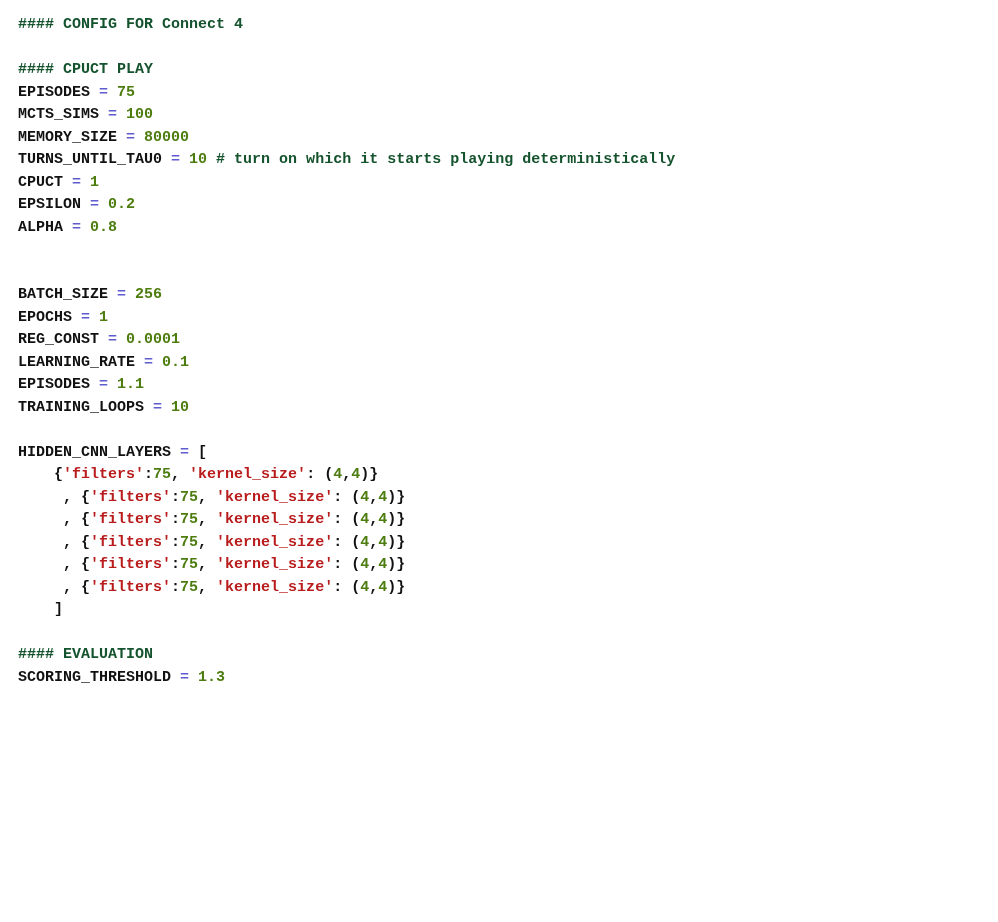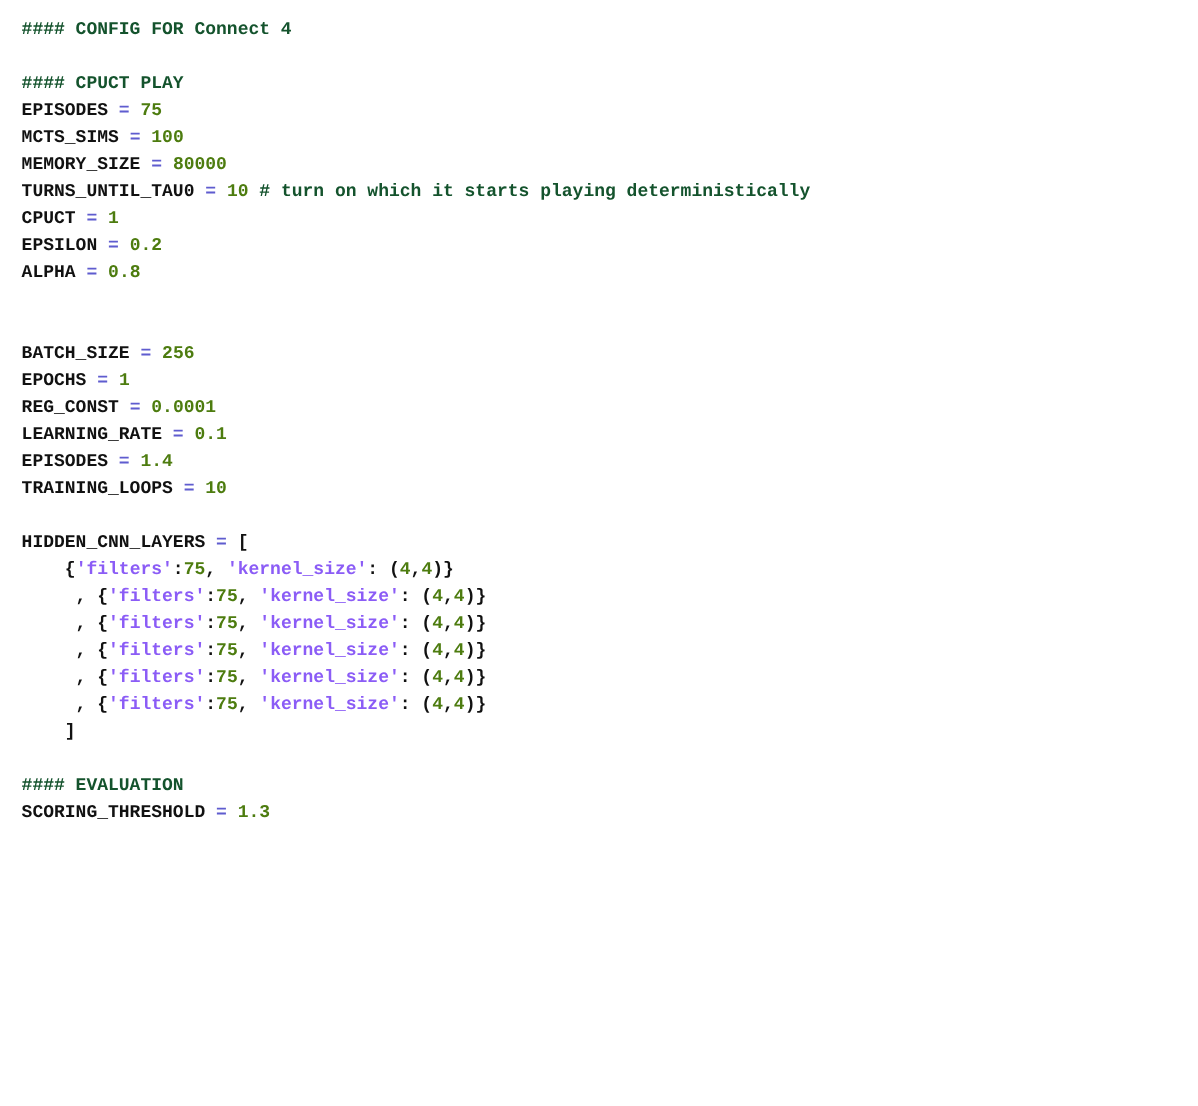--- a/index.html
+++ b/index.html
@@ -11,21 +11,21 @@
     line-height: 1.5;
     width: 998px;
     box-sizing: border-box;
   }
   .line { white-space: pre; }
   .comment { color: #14532d; font-weight: bold; }
   .ident   { color: #111111; font-weight: bold; }
   .op      { color: #5f5ccf; font-weight: bold; }
   .num     { color: #4d7c0f; font-weight: bold; }
   .punct   { color: #111111; font-weight: bold; }
-  .str     { color: #8b5cf6; font-weight: bold; text-align: right; }
+  .str     { color: #b91c1c; font-weight: bold; text-align: right; }
   .blank   { height: 1.5em; }
 </style>
 </head>
 <body>
 
 <div id="code">
     <div class="line"><span class="comment">#### CONFIG FOR Connect 4</span></div>
     <div class="blank"></div>
     <div class="line"><span class="comment">#### CPUCT PLAY</span></div>
     <div class="line"><span class="ident">EPISODES</span><span class="ident"> </span><span class="op">=</span><span class="ident"> </span><span class="num">75</span></div>
@@ -34,21 +34,21 @@
     <div class="line"><span class="ident">TURNS_UNTIL_TAU0</span><span class="ident"> </span><span class="op">=</span><span class="ident"> </span><span class="num">10</span><span class="ident"> </span><span class="comment"># turn on which it starts playing deterministically</span></div>
     <div class="line"><span class="ident">CPUCT</span><span class="ident"> </span><span class="op">=</span><span class="ident"> </span><span class="num">1</span></div>
     <div class="line"><span class="ident">EPSILON</span><span class="ident"> </span><span class="op">=</span><span class="ident"> </span><span class="num">0.2</span></div>
     <div class="line"><span class="ident">ALPHA</span><span class="ident"> </span><span class="op">=</span><span class="ident"> </span><span class="num">0.8</span></div>
     <div class="blank"></div>
     <div class="blank"></div>
     <div class="line"><span class="ident">BATCH_SIZE</span><span class="ident"> </span><span class="op">=</span><span class="ident"> </span><span class="num">256</span></div>
     <div class="line"><span class="ident">EPOCHS</span><span class="ident"> </span><span class="op">=</span><span class="ident"> </span><span class="num">1</span></div>
     <div class="line"><span class="ident">REG_CONST</span><span class="ident"> </span><span class="op">=</span><span class="ident"> </span><span class="num">0.0001</span></div>
     <div class="line"><span class="ident">LEARNING_RATE</span><span class="ident"> </span><span class="op">=</span><span class="ident"> </span><span class="num">0.1</span></div>
-    <div class="line"><span class="ident">EPISODES</span><span class="ident"> </span><span class="op">=</span><span class="ident"> </span><span class="num">1.4</span></div>
+    <div class="line"><span class="ident">EPISODES</span><span class="ident"> </span><span class="op">=</span><span class="ident"> </span><span class="num">1.1</span></div>
     <div class="line"><span class="ident">TRAINING_LOOPS</span><span class="ident"> </span><span class="op">=</span><span class="ident"> </span><span class="num">10</span></div>
     <div class="blank"></div>
     <div class="line"><span class="ident">HIDDEN_CNN_LAYERS</span><span class="ident"> </span><span class="op">=</span><span class="ident"> </span><span class="punct">[</span></div>
     <div class="line"><span class="ident">    </span><span class="punct">{</span><span class="str">'filters'</span><span class="punct">:</span><span class="num">75</span><span class="punct">, </span><span class="str">'kernel_size'</span><span class="punct">: (</span><span class="num">4</span><span class="punct">,</span><span class="num">4</span><span class="punct">)</span><span class="punct">}</span></div>
     <div class="line"><span class="ident">     </span><span class="punct">, </span><span class="punct">{</span><span class="str">'filters'</span><span class="punct">:</span><span class="num">75</span><span class="punct">, </span><span class="str">'kernel_size'</span><span class="punct">: (</span><span class="num">4</span><span class="punct">,</span><span class="num">4</span><span class="punct">)</span><span class="punct">}</span></div>
     <div class="line"><span class="ident">     </span><span class="punct">, </span><span class="punct">{</span><span class="str">'filters'</span><span class="punct">:</span><span class="num">75</span><span class="punct">, </span><span class="str">'kernel_size'</span><span class="punct">: (</span><span class="num">4</span><span class="punct">,</span><span class="num">4</span><span class="punct">)</span><span class="punct">}</span></div>
     <div class="line"><span class="ident">     </span><span class="punct">, </span><span class="punct">{</span><span class="str">'filters'</span><span class="punct">:</span><span class="num">75</span><span class="punct">, </span><span class="str">'kernel_size'</span><span class="punct">: (</span><span class="num">4</span><span class="punct">,</span><span class="num">4</span><span class="punct">)</span><span class="punct">}</span></div>
     <div class="line"><span class="ident">     </span><span class="punct">, </span><span class="punct">{</span><span class="str">'filters'</span><span class="punct">:</span><span class="num">75</span><span class="punct">, </span><span class="str">'kernel_size'</span><span class="punct">: (</span><span class="num">4</span><span class="punct">,</span><span class="num">4</span><span class="punct">)</span><span class="punct">}</span></div>
     <div class="line"><span class="ident">     </span><span class="punct">, </span><span class="punct">{</span><span class="str">'filters'</span><span class="punct">:</span><span class="num">75</span><span class="punct">, </span><span class="str">'kernel_size'</span><span class="punct">: (</span><span class="num">4</span><span class="punct">,</span><span class="num">4</span><span class="punct">)</span><span class="punct">}</span></div>
     <div class="line"><span class="ident">    </span><span class="punct">]</span></div>

